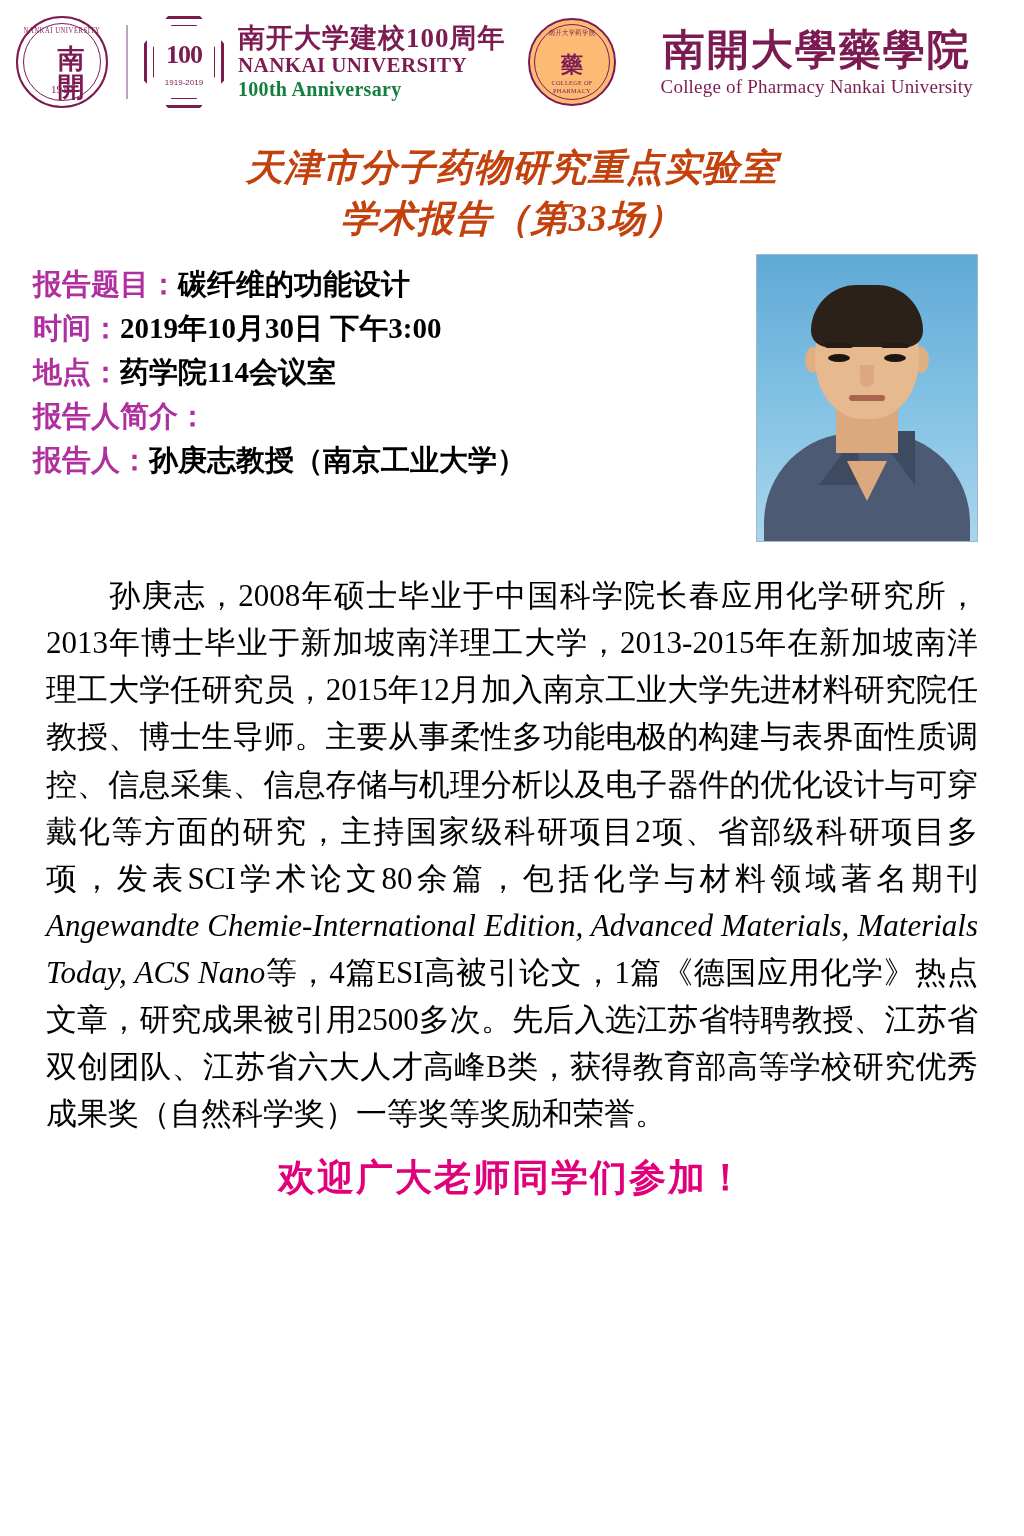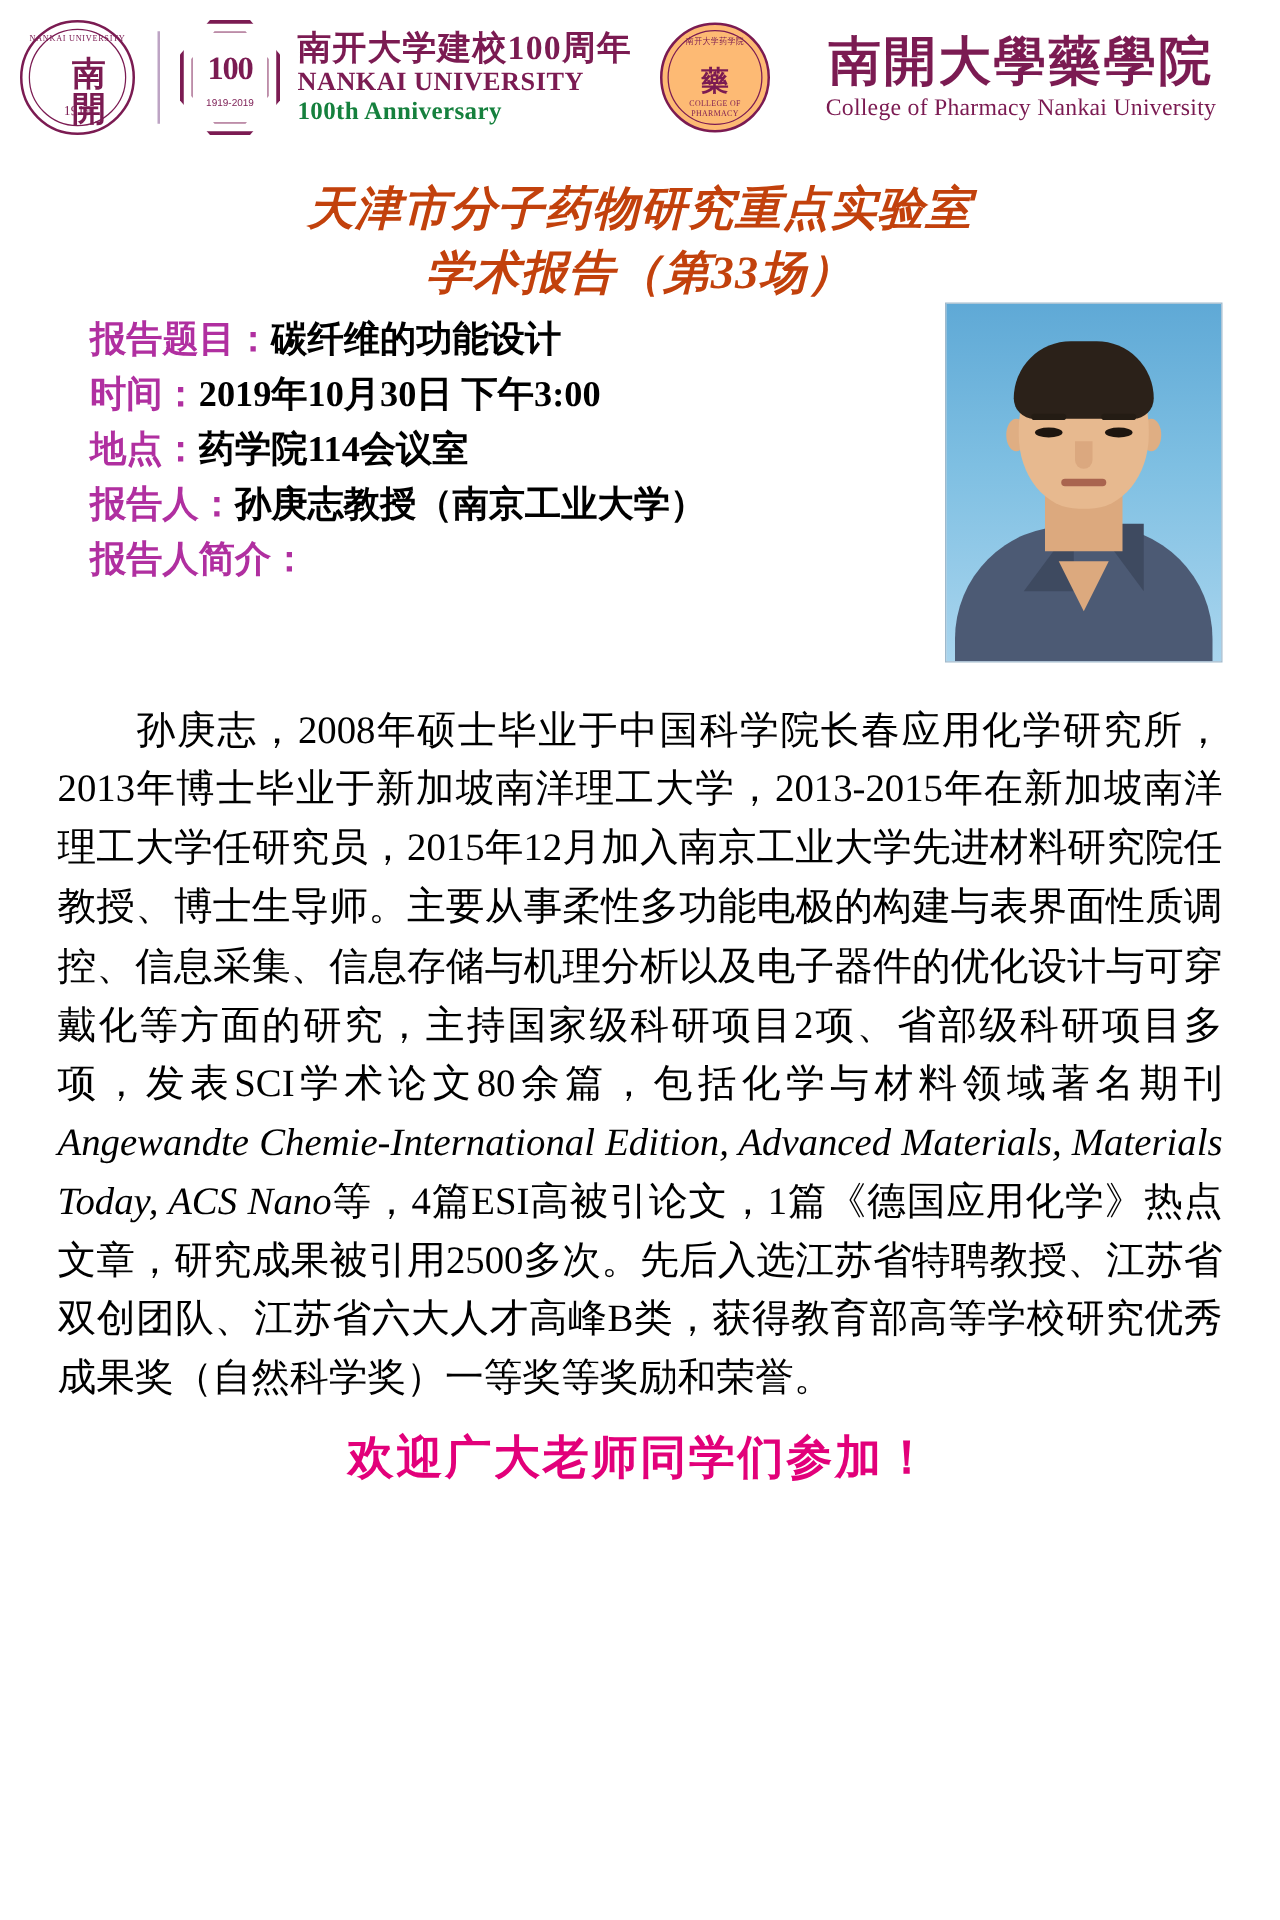--- a/index.html
+++ b/index.html
@@ -244,22 +244,22 @@
     font-weight: 700;
     font-size: 37px;
     color: #c2410c;
     line-height: 1.38;
     letter-spacing: 1px;
     font-style: italic;
   }
 
   
   .info {
-    margin-top: 6px;
-    padding-left: 72px;
+    margin-top: 18px;
+    padding-left: 33px;
     position: relative;
     min-height: 300px;
   }
   .info-row {
     font-size: 29px;
     line-height: 1.52;
     white-space: nowrap;
   }
   .label {
     color: #b02fa0;
@@ -498,23 +498,23 @@
 
   <div class="info-row">
     <span class="label">时间：</span><span class="value">2019年10月30日 下午3:00</span>
   </div>
 
   <div class="info-row">
     <span class="label">地点：</span><span class="value">药学院114会议室</span>
   </div>
 
   <div class="info-row">
+    <span class="label">报告人简介：</span>
+  </div>
+
+  <div class="info-row">
     <span class="label">报告人：</span><span class="value-norm">孙庚志教授（南京工业大学）</span>
   </div>
-
-  <div class="info-row">
-    <span class="label">报告人简介：</span>
-  </div>
 </div>
 
 <div class="bio"><span class="indent"></span><span>孙庚志，2008年硕士毕业于中国科学院长春应用化学研究所，2013年博士毕业于新加坡南洋理工大学，2013-2015年在新加坡南洋理工大学任研究员，2015年12月加入南京工业大学先进材料研究院任教授、博士生导师。主要从事柔性多功能电极的构建与表界面性质调控、信息采集、信息存储与机理分析以及电子器件的优化设计与可穿戴化等方面的研究，主持国家级科研项目2项、省部级科研项目多项，发表SCI学术论文80余篇，包括化学与材料领域著名期刊</span><em class="journals">Angewandte Chemie-International Edition, Advanced Materials, Materials Today, ACS Nano</em><span>等，4篇ESI高被引论文，1篇《德国应用化学》热点文章，研究成果被引用2500多次。先后入选江苏省特聘教授、江苏省双创团队、江苏省六大人才高峰B类，获得教育部高等学校研究优秀成果奖（自然科学奖）一等奖等奖励和荣誉。</span></div>
 
 <div class="footer">欢迎广大老师同学们参加！</div>
 
 </body></html>

